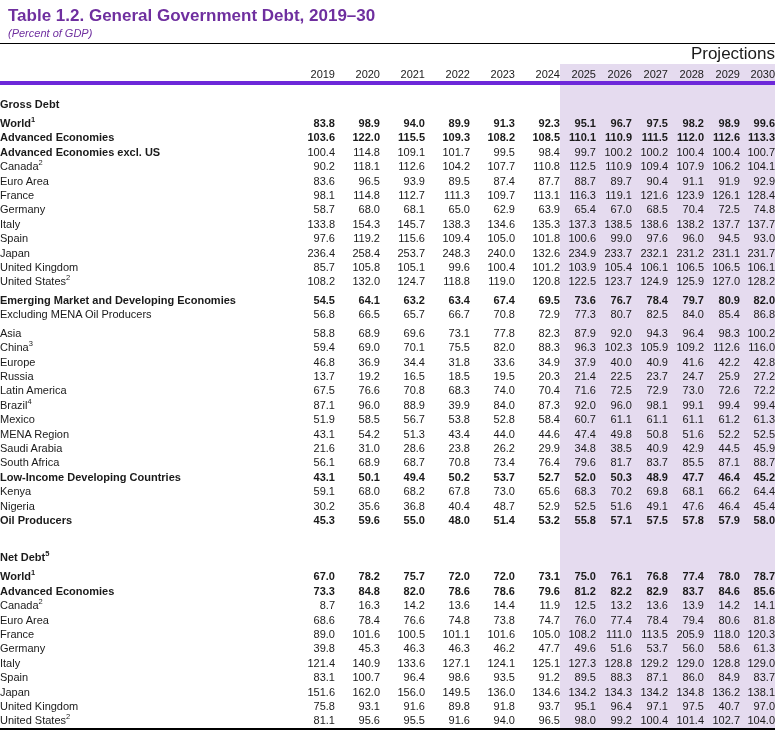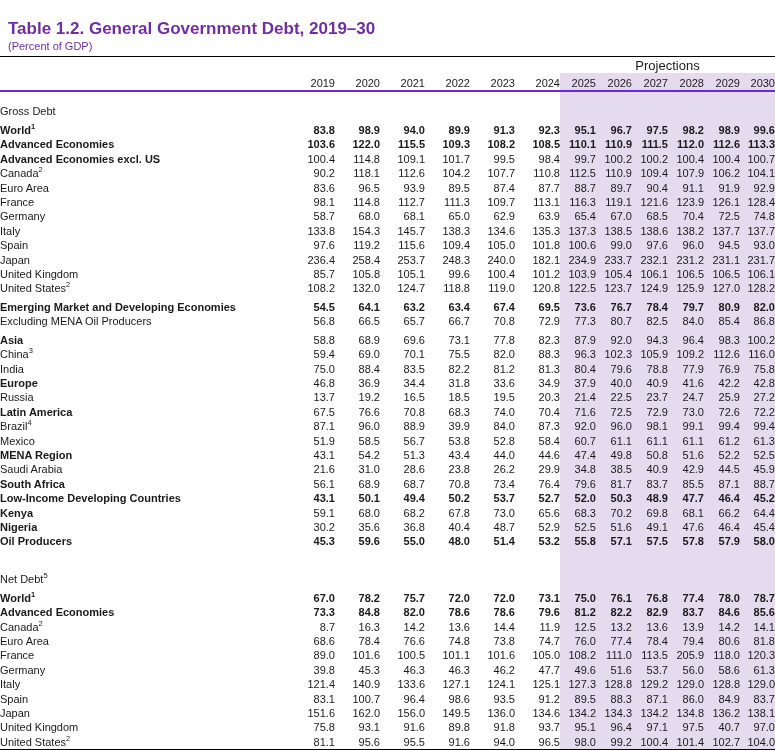--- a/index.html
+++ b/index.html
@@ -2,48 +2,48 @@
 <html><head>
 <meta charset="utf-8">
 <style>
   html,body { margin:0; padding:0; background:#ffffff; }
   .page {
     position:relative; width:775px; height:750px; background:#ffffff;
     font-family:"Liberation Sans", sans-serif; color:#1a1a1a; overflow:hidden;
     box-sizing:border-box;
   }
   .title {
-    margin:19px 0 0 8px; font-size:17px; font-weight:bold; color:#6f2f9f;
+    margin:6px 0 0 8px; font-size:17px; font-weight:bold; color:#6f2f9f;
     letter-spacing:0; line-height:20px;
   }
   .subtitle {
-    margin:1px 0 3px 8px; font-size:11px; color:#6f2f9f;
+    margin:1px 0 3px 8px; font-size:11px; font-style:italic; color:#6f2f9f;
     line-height:13px;
   }
   .top-rule { border:none; border-top:1.5px solid #000; margin:0; width:775px; }
   table.debt {
     width:775px; border-collapse:collapse; table-layout:fixed;
     font-size:11px; border-bottom:2px solid #000;
   }
   table.debt td { padding:0; vertical-align:bottom; white-space:nowrap; overflow:hidden; }
-  thead .proj-label-row td { height:16px; font-size:13px; }
+  thead .proj-label-row td { height:16px; font-size:17px;text-align:right; }
   thead .proj-label-cell { text-align:center; }
   thead .years-row td { height:17px; }
-  thead .years-row { border-bottom:2px solid #6d28d9; }
+  thead .years-row { border-bottom:4px solid #6d28d9; }
   td.num { text-align:right; padding-right:5px; line-height:14.4px; }
   td.lbl { text-align:left; line-height:14.4px; }
   .proj { background:#e5dbef; }
   .b { font-weight:bold; }
-  tbody tr.heading td { line-height:15px; padding-top:12px; font-weight:normal; }
+  tbody tr.heading td { line-height:15px; padding-top:12px; font-weight:bold; }
   tbody tr.gap td { padding-top:4px; }
   tbody tr.spacer td { height:11px; }
   sup { font-size:7.5px; line-height:0; }
   .ind0 { padding-left:8px; }
   .ind1 { padding-left:16px; }
-  .ind2 { padding-left:26px;font-weight:bold; }
+  .ind2 { padding-left:26px; }
   .ind3 { padding-left:34px; }
 </style>
 </head>
 <body>
 
 <div class="page">
   <div class="title">Table 1.2. General Government Debt, 2019–30</div>
   <div class="subtitle">(Percent of GDP)</div>
   <hr class="top-rule">
   <table class="debt">
@@ -234,21 +234,21 @@
           <td class="num proj">94.5</td>
           <td class="num proj">93.0</td>
         </tr>
         <tr>
           <td class="lbl ind0">Japan</td>
           <td class="num">236.4</td>
           <td class="num">258.4</td>
           <td class="num">253.7</td>
           <td class="num">248.3</td>
           <td class="num">240.0</td>
-          <td class="num">182.1</td>
+          <td class="num">132.6</td>
           <td class="num proj">234.9</td>
           <td class="num proj">233.7</td>
           <td class="num proj">232.1</td>
           <td class="num proj">231.2</td>
           <td class="num proj">231.1</td>
           <td class="num proj">231.7</td>
         </tr>
         <tr>
           <td class="lbl ind0">United Kingdom</td>
           <td class="num">85.7</td>
@@ -333,35 +333,20 @@
           <td class="num">82.0</td>
           <td class="num">88.3</td>
           <td class="num proj">96.3</td>
           <td class="num proj">102.3</td>
           <td class="num proj">105.9</td>
           <td class="num proj">109.2</td>
           <td class="num proj">112.6</td>
           <td class="num proj">116.0</td>
         </tr>
         <tr>
-          <td class="lbl ind3">India</td>
-          <td class="num">75.0</td>
-          <td class="num">88.4</td>
-          <td class="num">83.5</td>
-          <td class="num">82.2</td>
-          <td class="num">81.2</td>
-          <td class="num">81.3</td>
-          <td class="num proj">80.4</td>
-          <td class="num proj">79.6</td>
-          <td class="num proj">78.8</td>
-          <td class="num proj">77.9</td>
-          <td class="num proj">76.9</td>
-          <td class="num proj">75.8</td>
-        </tr>
-        <tr>
           <td class="lbl ind2">Europe</td>
           <td class="num">46.8</td>
           <td class="num">36.9</td>
           <td class="num">34.4</td>
           <td class="num">31.8</td>
           <td class="num">33.6</td>
           <td class="num">34.9</td>
           <td class="num proj">37.9</td>
           <td class="num proj">40.0</td>
           <td class="num proj">40.9</td>

